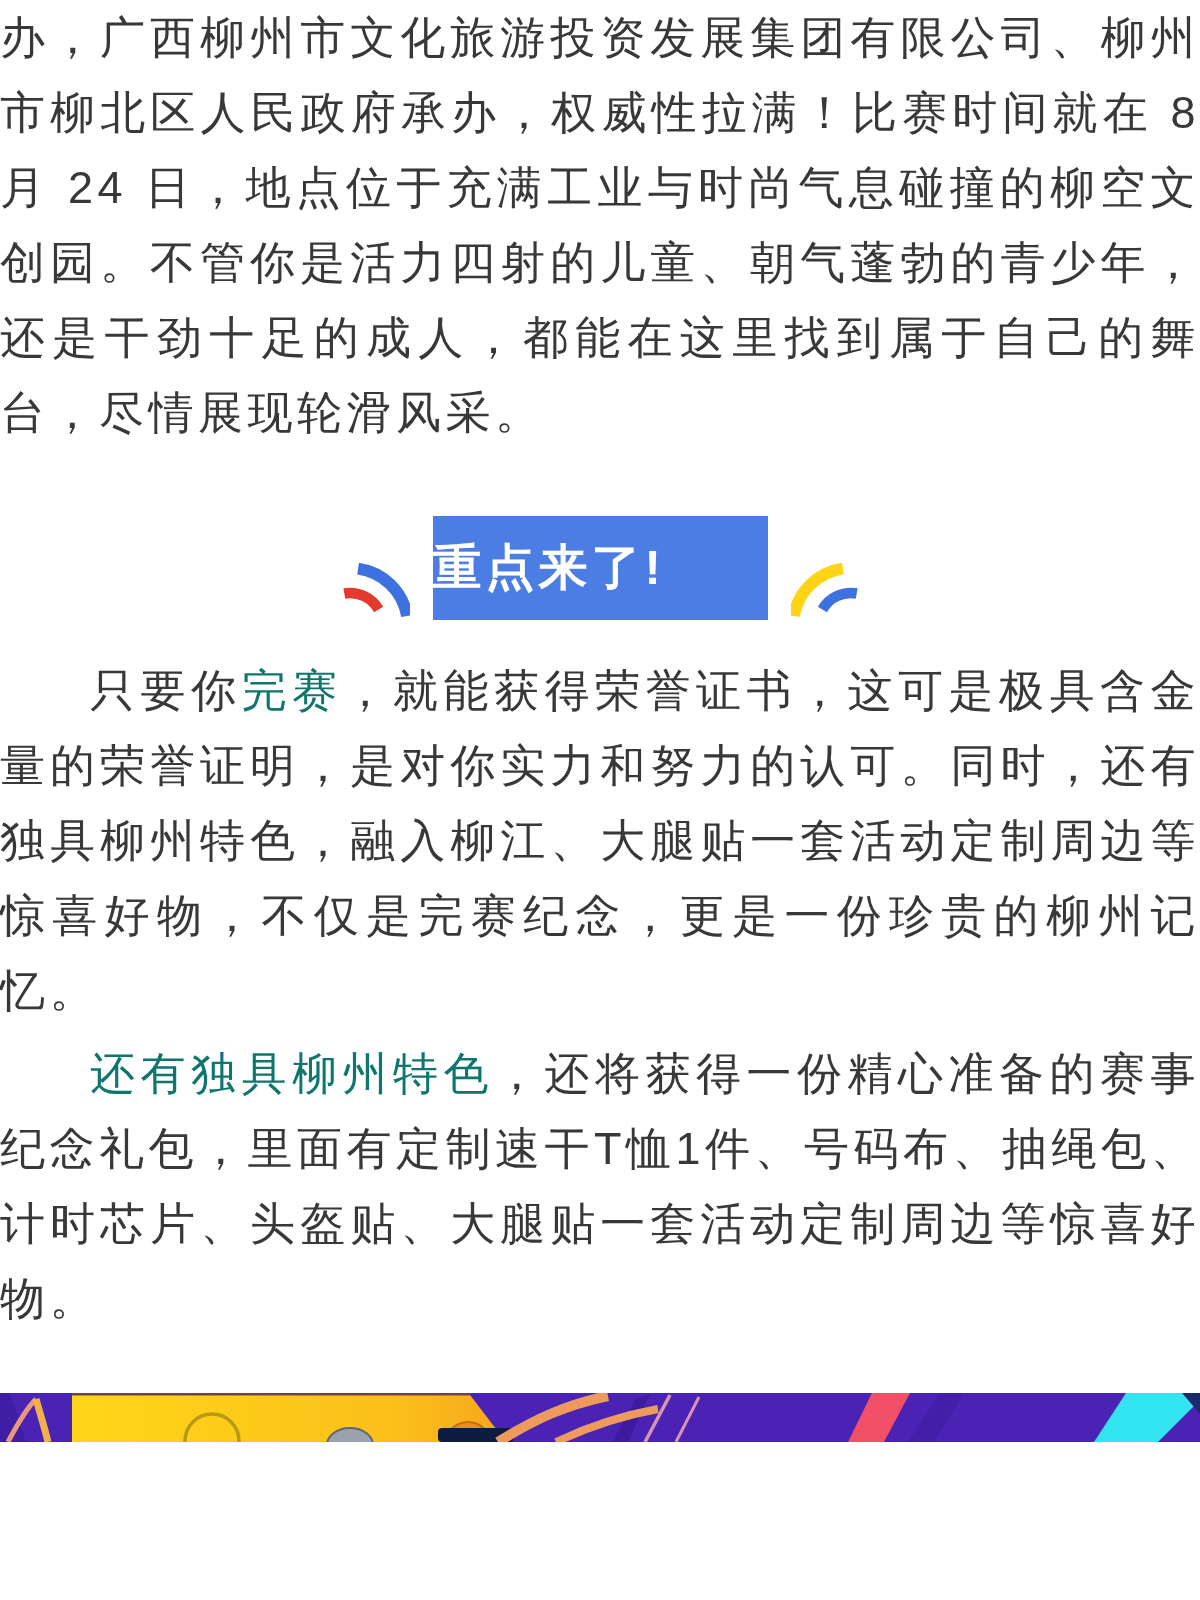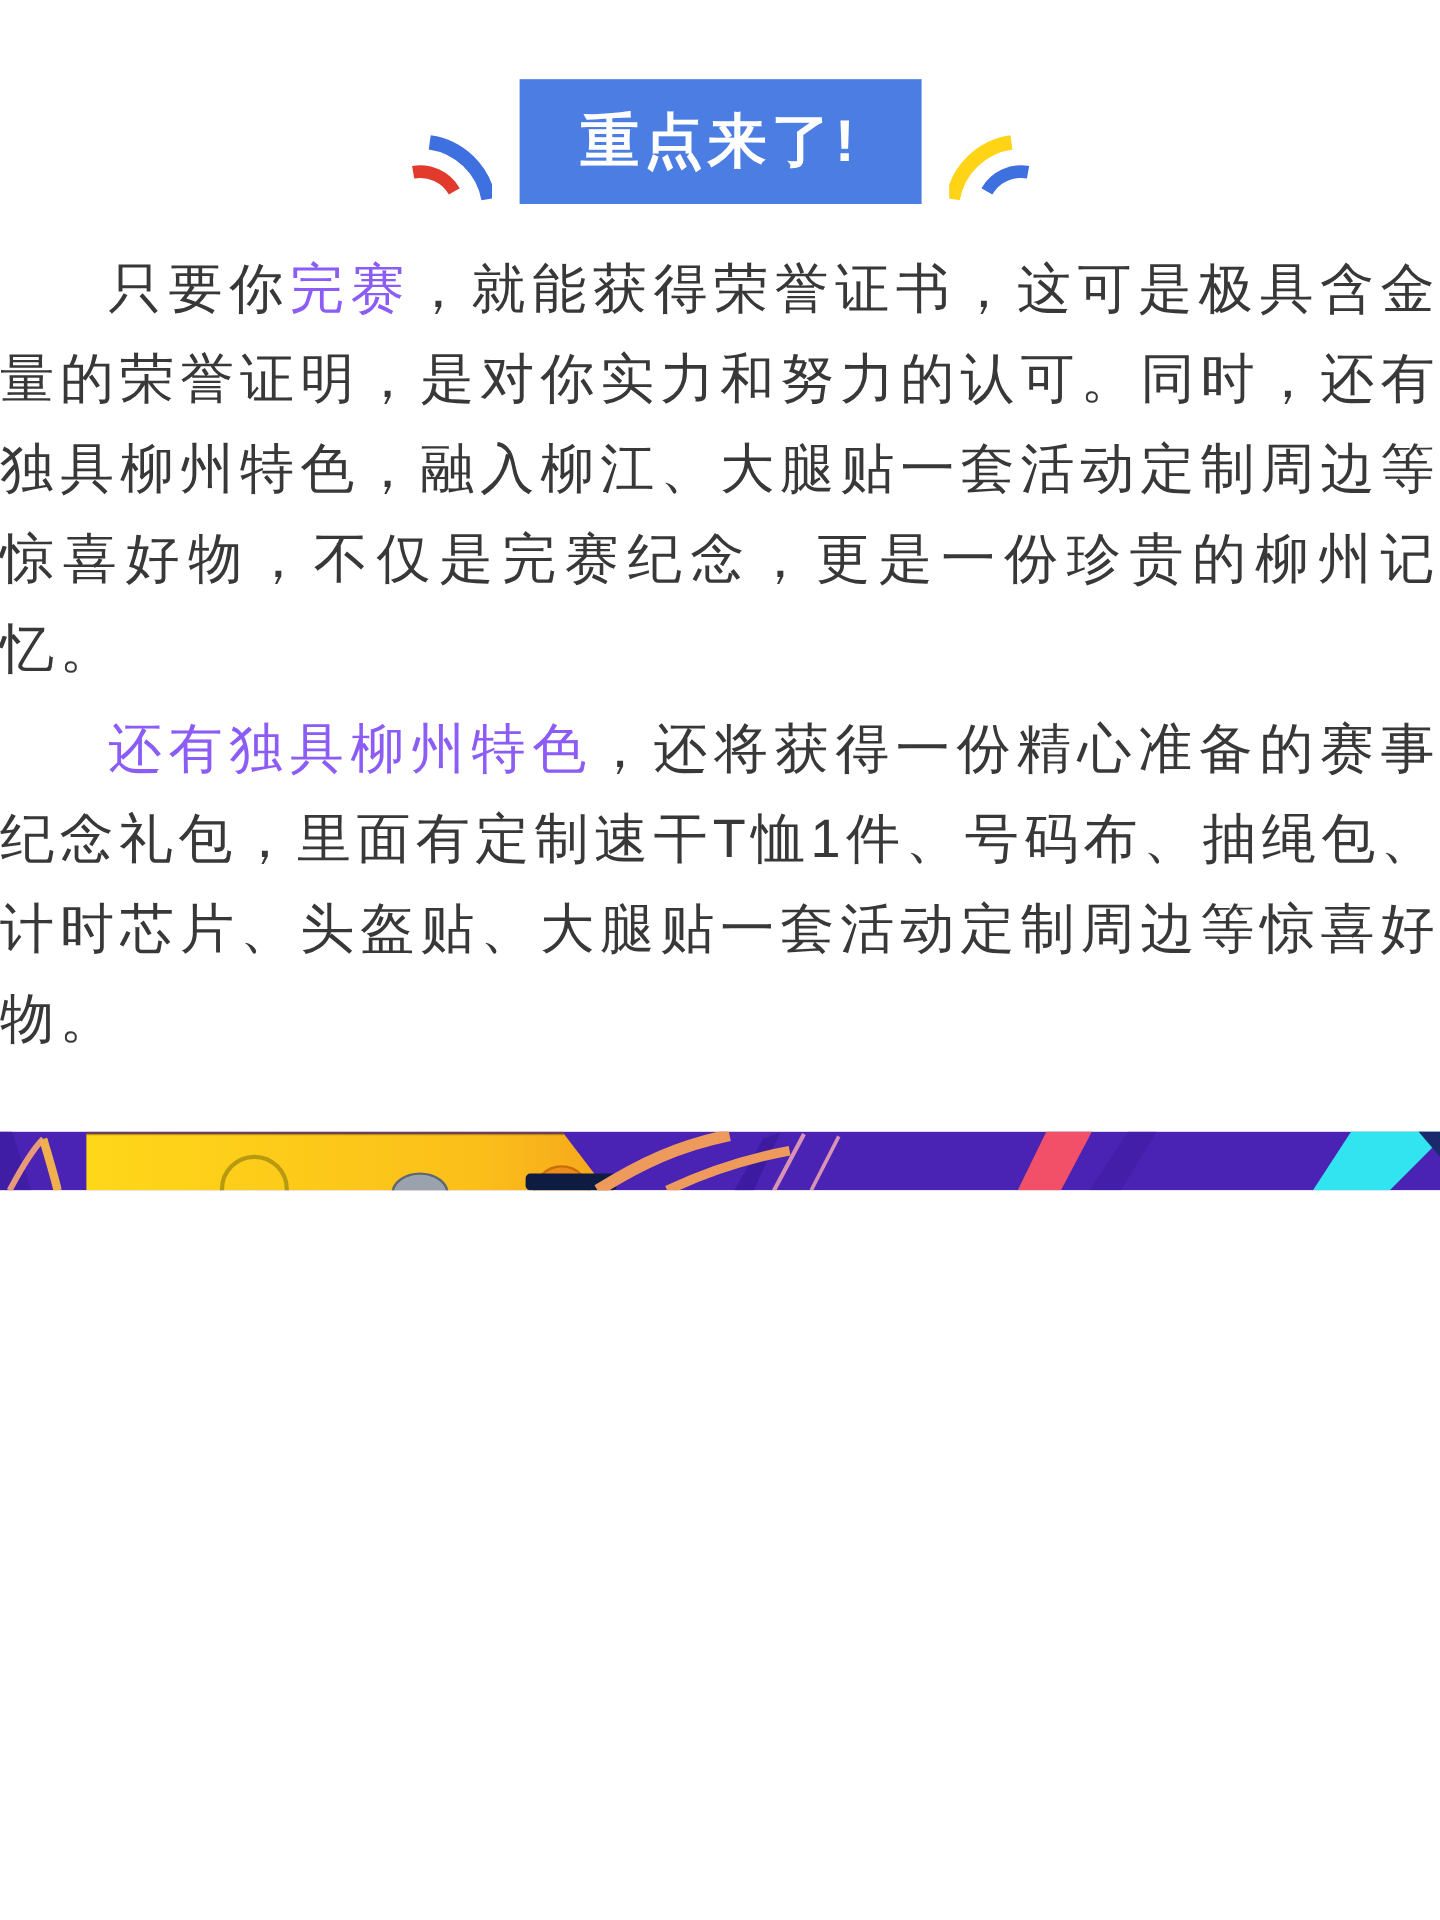--- a/index.html
+++ b/index.html
@@ -17,35 +17,35 @@
   .para {
     font-size: 45px;
     line-height: 75px;
     letter-spacing: 4.5px;
     text-align: justify;
     text-justify: inter-character;
     margin: 0 0 8px 0;
     color: #383838;
   }
   .indent { text-indent: 2em; }
-  .hl { color: #8b5cf6; margin-top: 21px; }
+  .hl { color: #0f766e; margin-top: 21px; }
   .banner-row {
     display: flex;
     justify-content: center;
     align-items: flex-end;
     gap: 23px;
     margin: 66px 0 33px 0;
   }
   .banner {
     width: 335px;
     height: 104px;
     background: #4b7de2;
     display: flex;
     align-items: center;
-    justify-content: center;
+    justify-content: flex-start;
   }
   .banner-label {
     color: #ffffff;
     font-size: 49px;
     font-weight: bold;
     letter-spacing: 4px;
     white-space: nowrap;
   }
   .arc-deco {
     display: block;
@@ -58,20 +58,21 @@
     height: 49px;
     line-height: 0;
   }
   .poster svg { display: block; }
 </style>
 </head>
 <body>
 
 <div class="article">
 
+  <p class="para">办，广西柳州市文化旅游投资发展集团有限公司、柳州市柳北区人民政府承办，权威性拉满！比赛时间就在 8 月 24 日，地点位于充满工业与时尚气息碰撞的柳空文创园。不管你是活力四射的儿童、朝气蓬勃的青少年，还是干劲十足的成人，都能在这里找到属于自己的舞台，尽情展现轮滑风采。</p>
 
   <div class="banner-row">
     <svg class="arc-deco" width="68" height="80" viewBox="0 0 68 80">
       <path d="M 16.1 20.6 A 58 58 0 0 1 65.1 67.9" fill="none" stroke-width="12" stroke="#3f70e0"></path>
       <path d="M 2.3 45.5 A 33 33 0 0 1 36.6 61.5" fill="none" stroke-width="10.5" stroke="#e23b2e"></path>
     </svg>
 
     <div class="banner">
       <span class="banner-label">重点来了!</span>
     </div>

